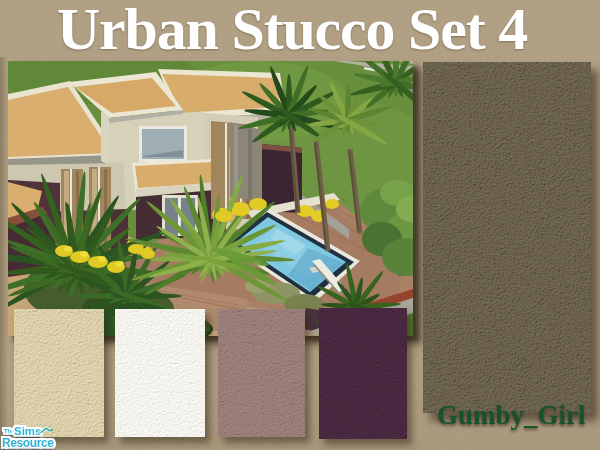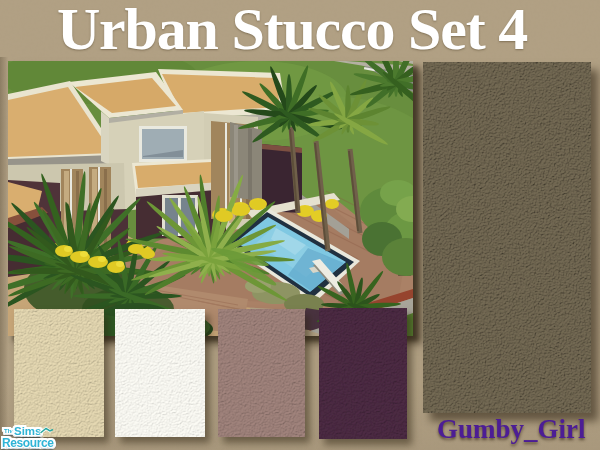--- a/index.html
+++ b/index.html
@@ -6,21 +6,21 @@
 body{background:#b2a185;position:relative;font-family:"Liberation Serif",serif;}
 .abs{position:absolute;}
 #title{left:-8px;top:-5px;width:600px;text-align:center;color:#fff;font-weight:bold;font-size:60px;letter-spacing:-1.2px;white-space:nowrap;text-shadow:0 1px 2px rgba(90,75,50,0.55);}
 #shot{left:8px;top:61px;width:405px;height:275px;box-shadow:5px 5px 4px rgba(40,30,15,0.5),9px 8px 8px rgba(40,30,15,0.55);}
 #bigswatch{left:423px;top:62px;width:168px;height:351px;box-shadow:7px 8px 8px rgba(40,30,15,0.55);}
 .sw{top:309px;height:128px;box-shadow:5px 6px 7px rgba(45,35,18,0.5);}
 #sw1{left:14px;width:90px;}
 #sw2{left:115px;width:90px;}
 #sw3{left:218px;width:87px;}
 #sw4{left:319px;top:308px;width:88px;height:131px;}
-#author{left:437px;top:414px;width:160px;color:#4c1d95;font-weight:bold;font-size:27px;white-space:nowrap;text-shadow:0 2px 3px rgba(70,55,35,0.8);}
+#author{left:437px;top:400px;width:160px;color:#14532d;font-weight:bold;font-size:27px;white-space:nowrap;text-shadow:0 2px 3px rgba(70,55,35,0.8);}
 #logo{left:2px;top:421px;font-family:"Liberation Sans",sans-serif;font-weight:bold;color:#7f1d1d;line-height:0.82;
  text-shadow:-1px 0 0 #fff,1px 0 0 #fff,0 -1px 0 #fff,0 1px 0 #fff,-1px -1px 0 #fff,1px 1px 0 #fff,1px -1px 0 #fff,-1px 1px 0 #fff,0 2px 2px rgba(30,60,80,.5);}
 svg{display:block;}
 </style>
 </head>
 <body>
 
 <svg class="abs" width="600" height="450" style="left:0;top:0">
 <defs>
 <filter id="stucco" x="0" y="0" width="100%" height="100%">

